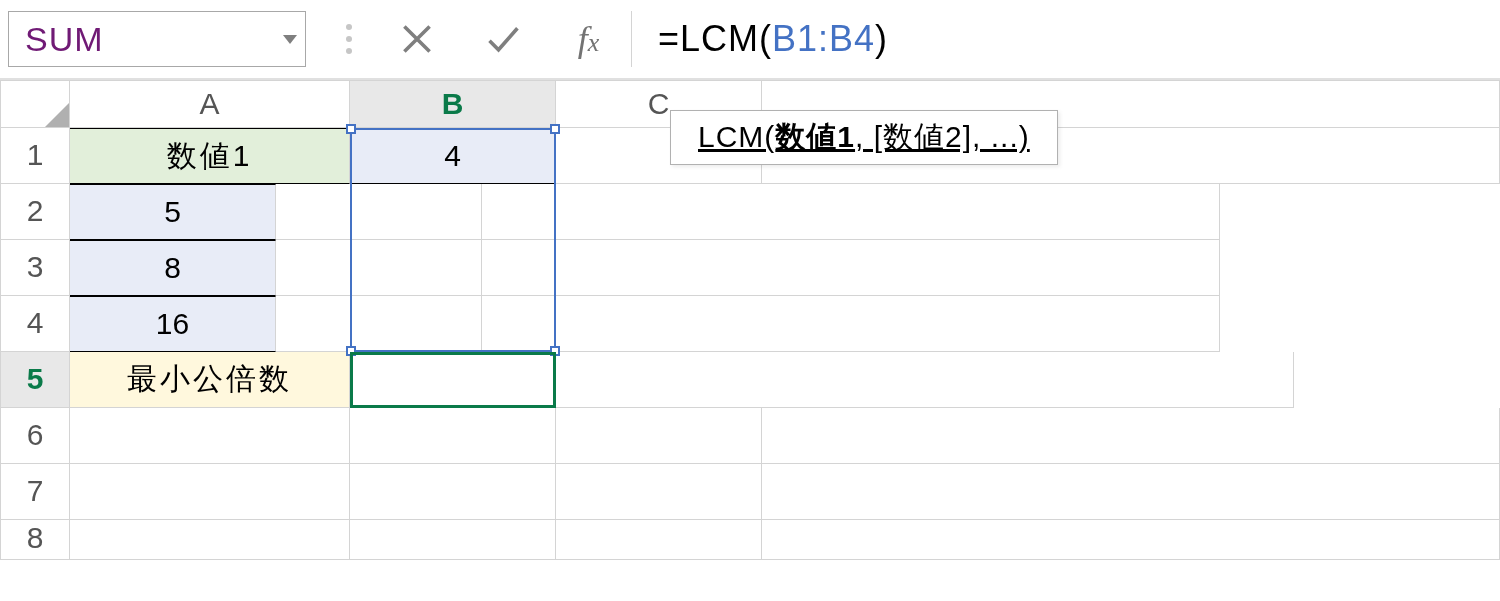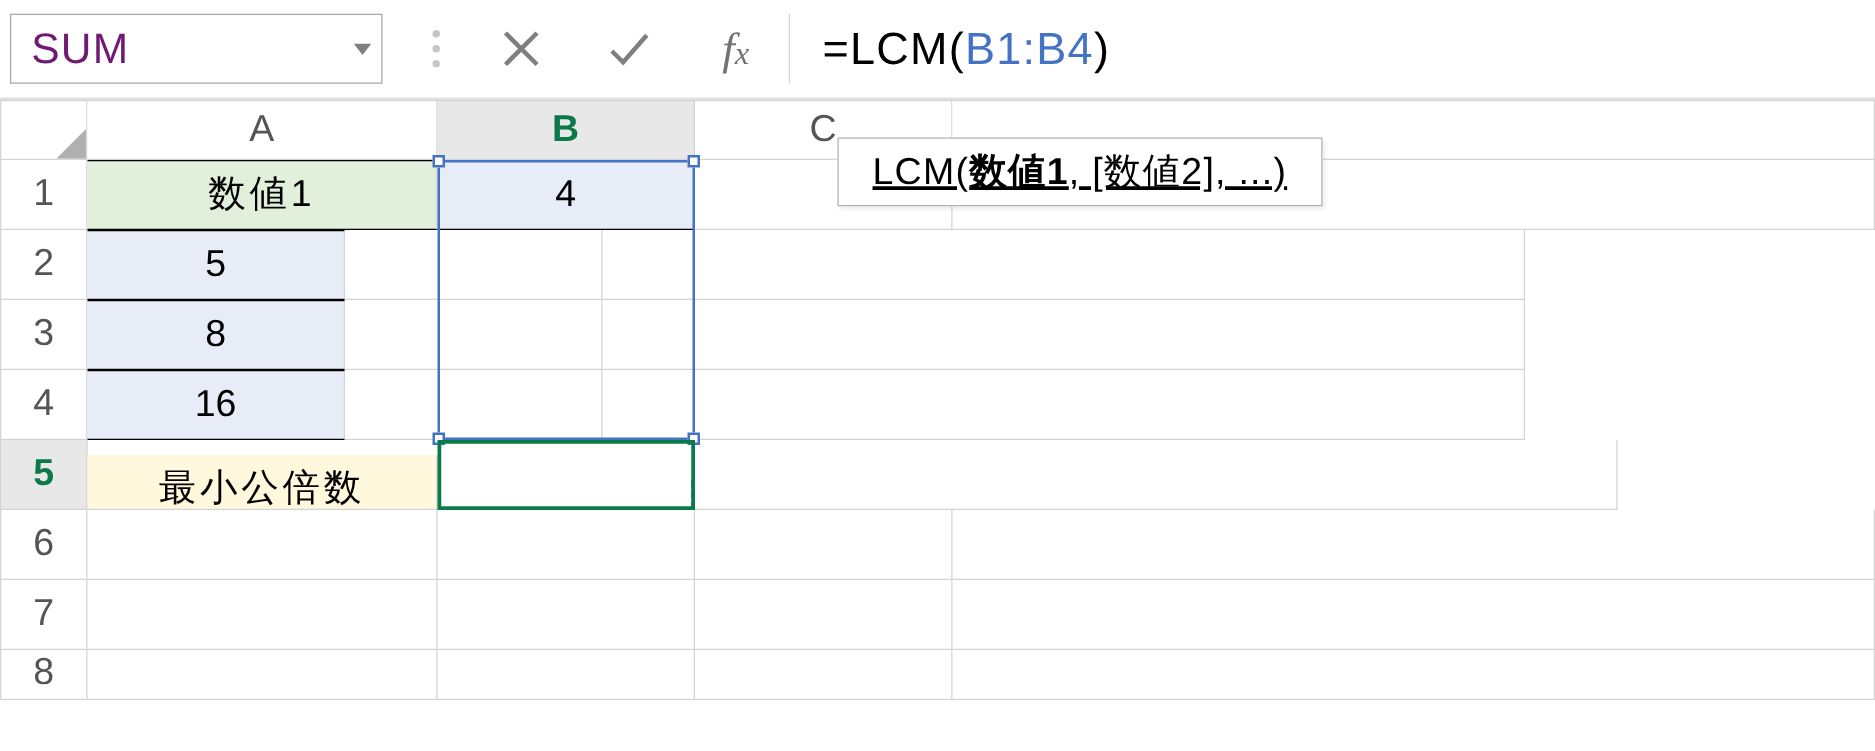--- a/index.html
+++ b/index.html
@@ -76,21 +76,21 @@
     text-align: center;
     overflow: visible; white-space: nowrap;
   }
   .colA { width: 280px; }
   .colB { width: 206px; }
   .colC { width: 206px; }
   .colRest { width: 738px; }
 
   .green-fill { background: #e2efda; border-bottom: 1px solid #000; border-top: 1px solid #000; letter-spacing: 3px; }
   .blue-fill  { background: #e8ecf7; border-bottom: 1px solid #000; border-top: 1px solid #000; }
-  .yellow-fill { background: #fff8dd; margin-top: 12px; }
+  .yellow-fill { background: #fff8dd; }
 
   .range-outline {
     position: absolute;
     border: 2px solid #4472c4;
     pointer-events: none;
   }
   .range-handle {
     position: absolute; width: 10px; height: 10px;
     background: #fff; border: 2px solid #4472c4;
   }

